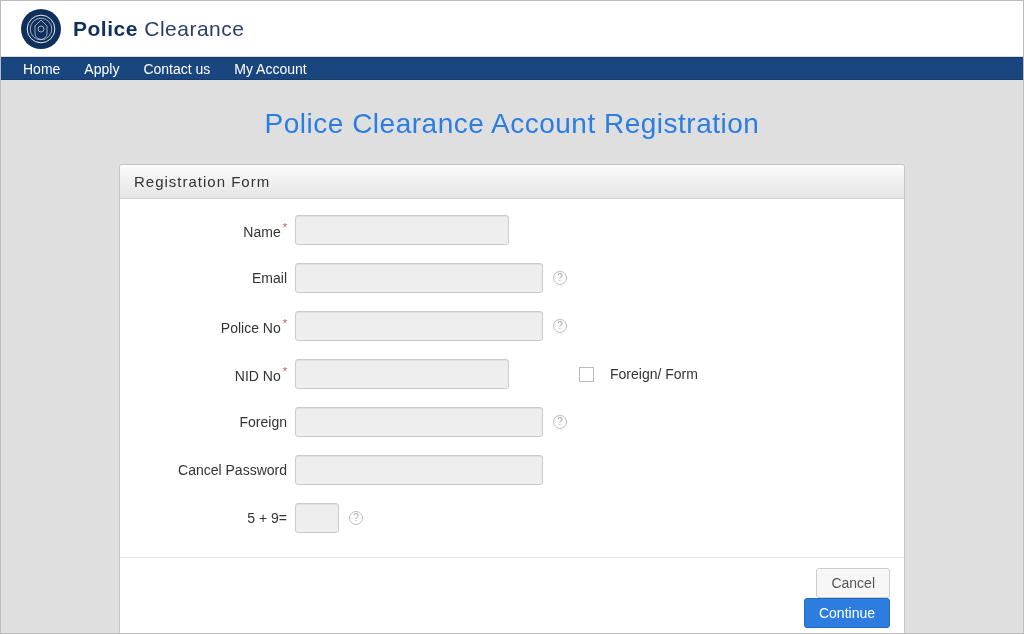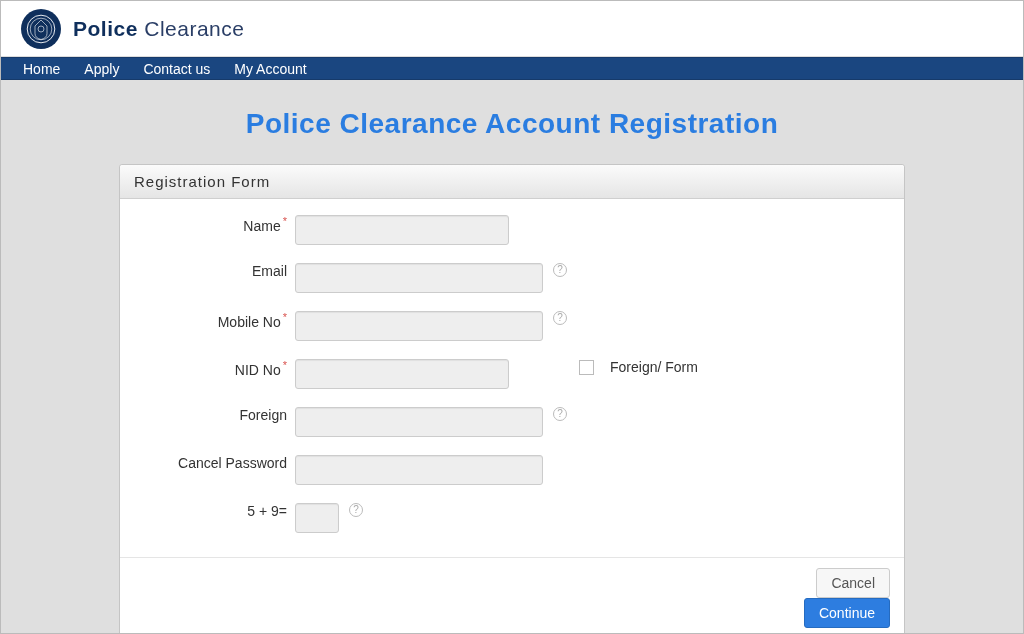--- a/index.html
+++ b/index.html
@@ -46,21 +46,21 @@
       font-size: 14px;
       padding: 8px 12px;
       cursor: pointer;
     }
     
     .page-wrap { padding: 20px 0; }
     .page-title {
       text-align: center;
       color: #2a7de1;
       font-size: 28px;
-      font-weight: bold;
+      font-weight: normal;
       margin: 8px 0 24px;
       letter-spacing: 0.5px;
     }
     .panel {
       width: 786px;
       margin: 0 auto;
       background: #fff;
       border: 1px solid #c5c5c5;
       border-radius: 3px;
     }
@@ -69,21 +69,21 @@
       border-bottom: 1px solid #cfcfcf;
       padding: 8px 14px;
       font-size: 15px;
       color: #333;
       letter-spacing: 1px;
       border-radius: 3px 3px 0 0;
     }
     .panel-body { padding: 16px 20px 6px; }
     .form-row {
       display: flex;
-      align-items: flex-start;
+      align-items: center;
       margin-bottom: 18px;
       min-height: 30px;
     }
     .form-label {
       width: 155px;
       text-align: right;
       font-size: 14px;
       color: #333;
       padding-right: 8px;
     }
@@ -192,21 +192,21 @@
       </div>
 
       <div class="form-row">
         <div class="form-label">Email</div>
         <input type="text" class="form-input w-lg" style="">
         <span class="help-icon">?</span>
       </div>
 
       <div class="form-row">
         <div class="form-label">
-          <span>Mobile No</span><span class="req">*</span>
+          <span>Police No</span><span class="req">*</span>
         </div>
         <input type="text" class="form-input w-lg" style="">
         <span class="help-icon">?</span>
       </div>
 
       <div class="form-row">
         <div class="form-label">
           <span>NID No</span><span class="req">*</span>
         </div>
         <input type="text" class="form-input w-med" style="">

